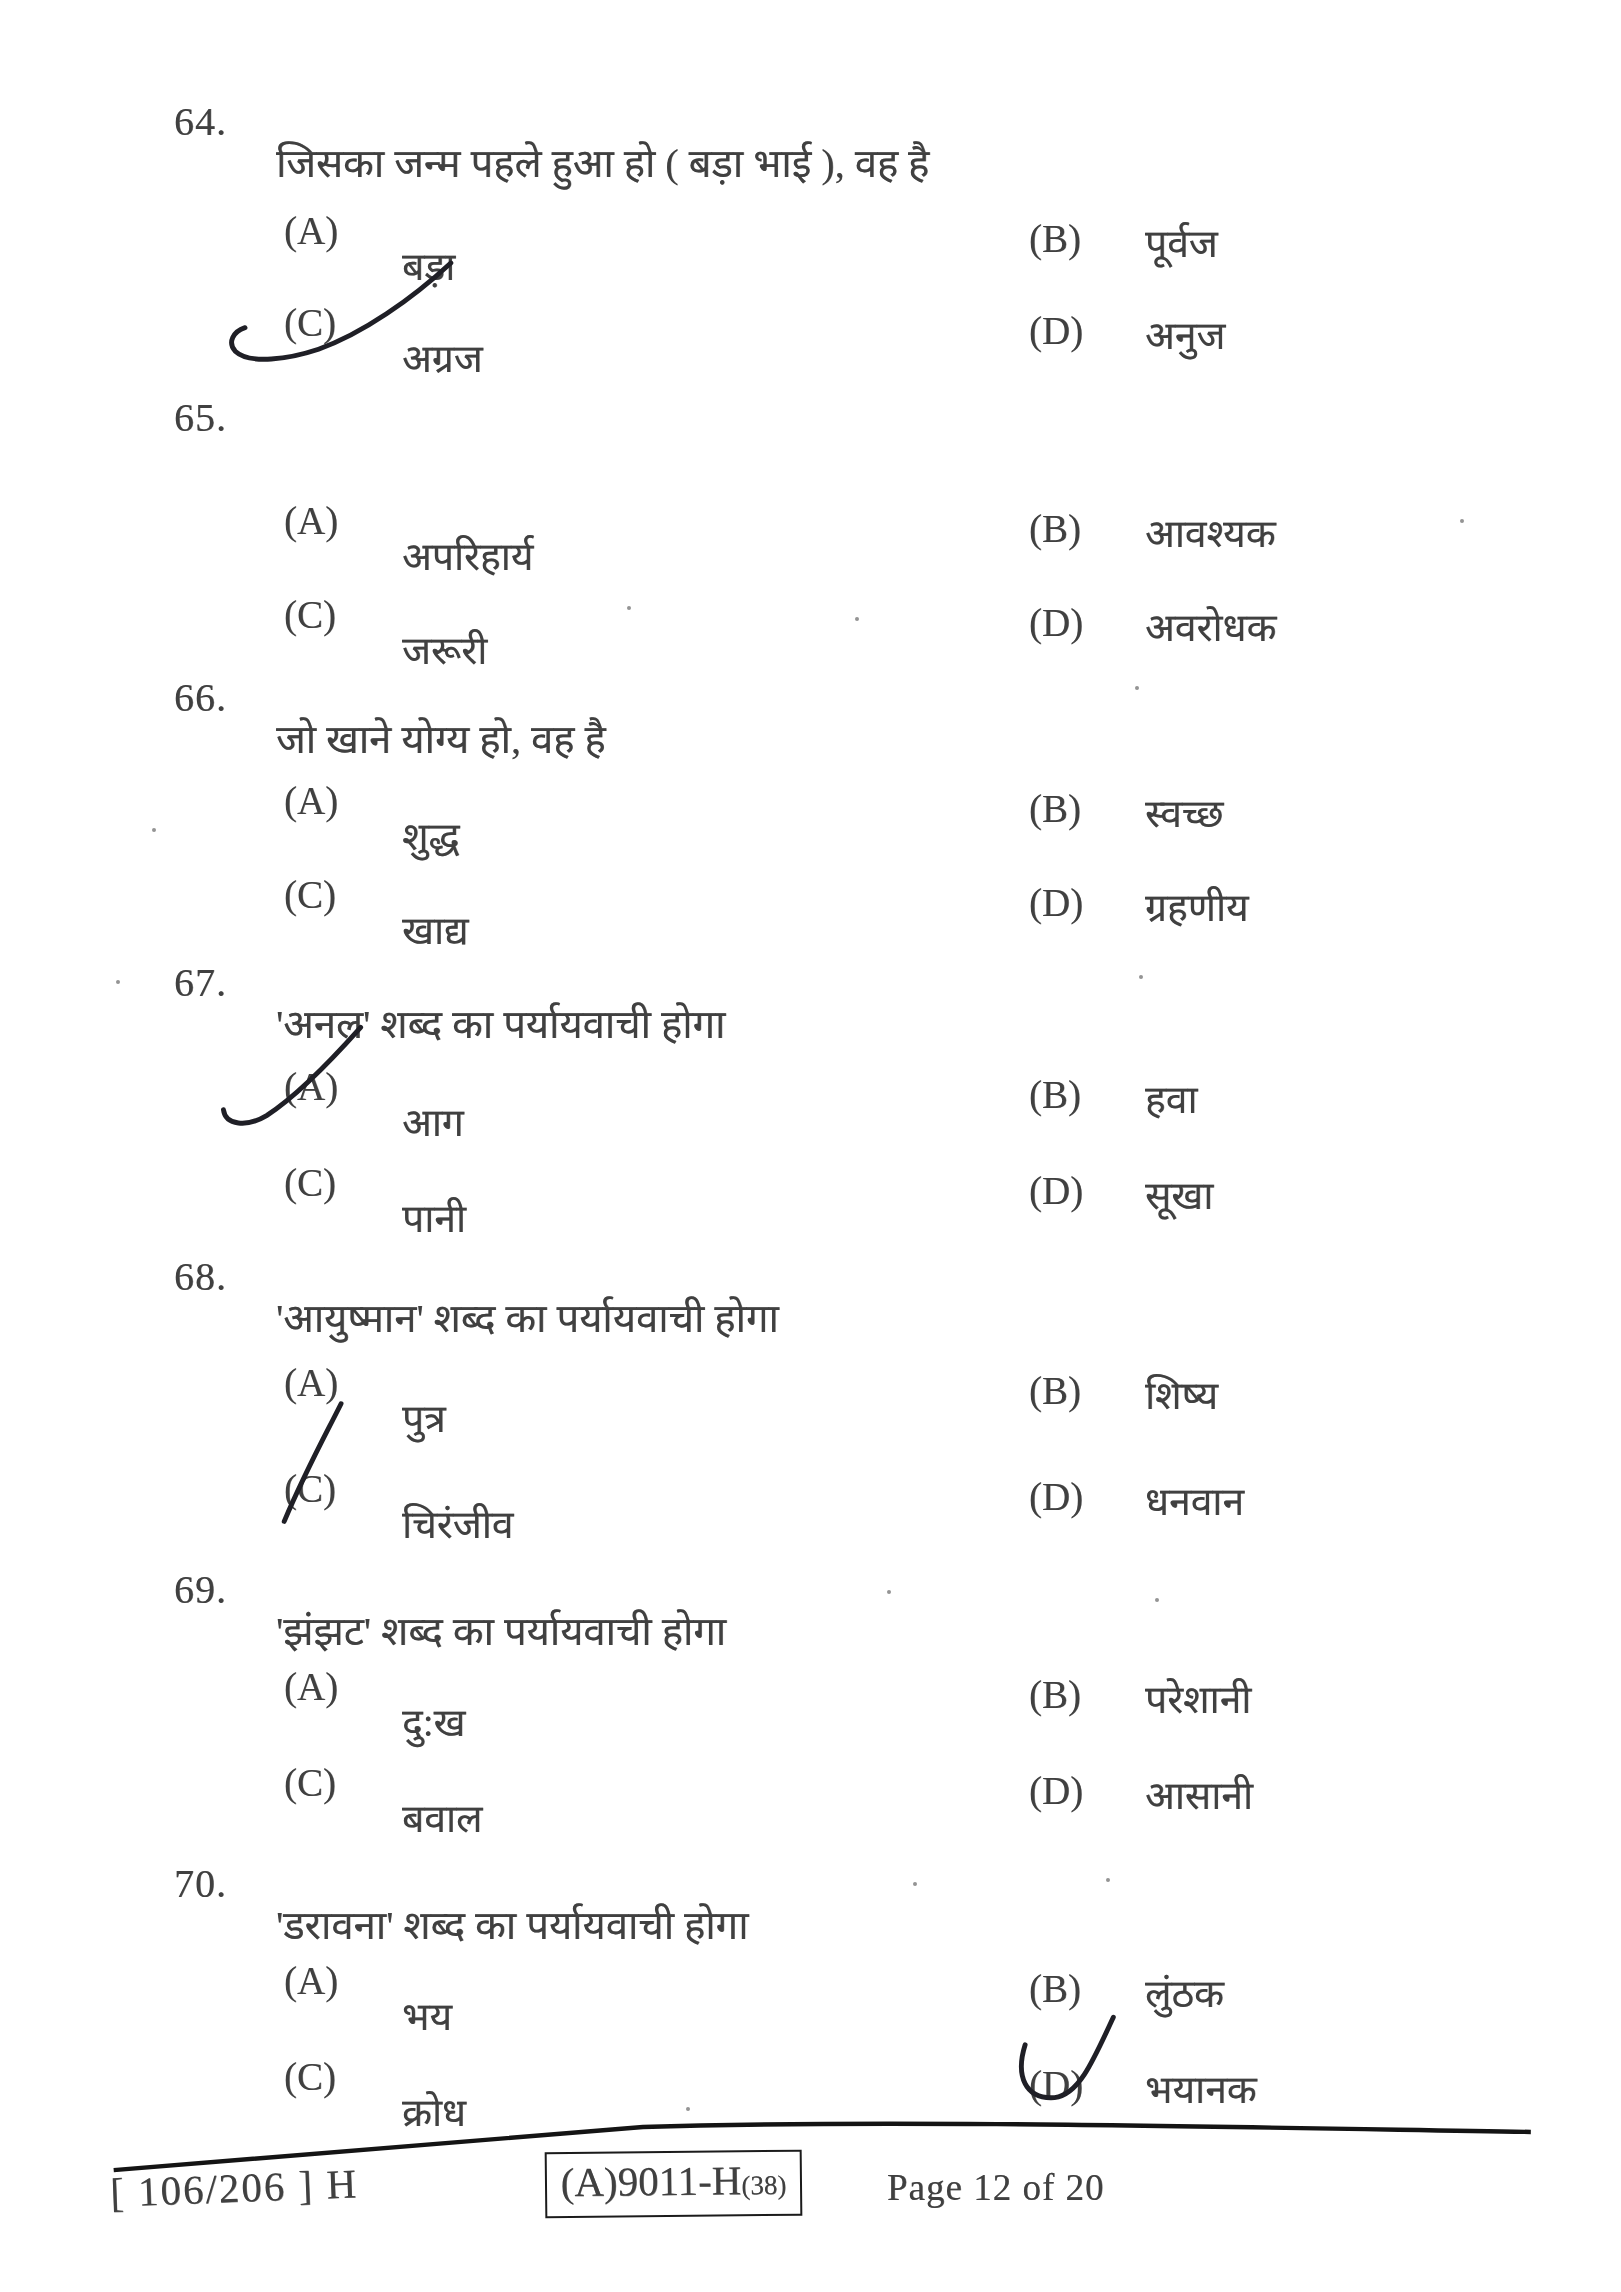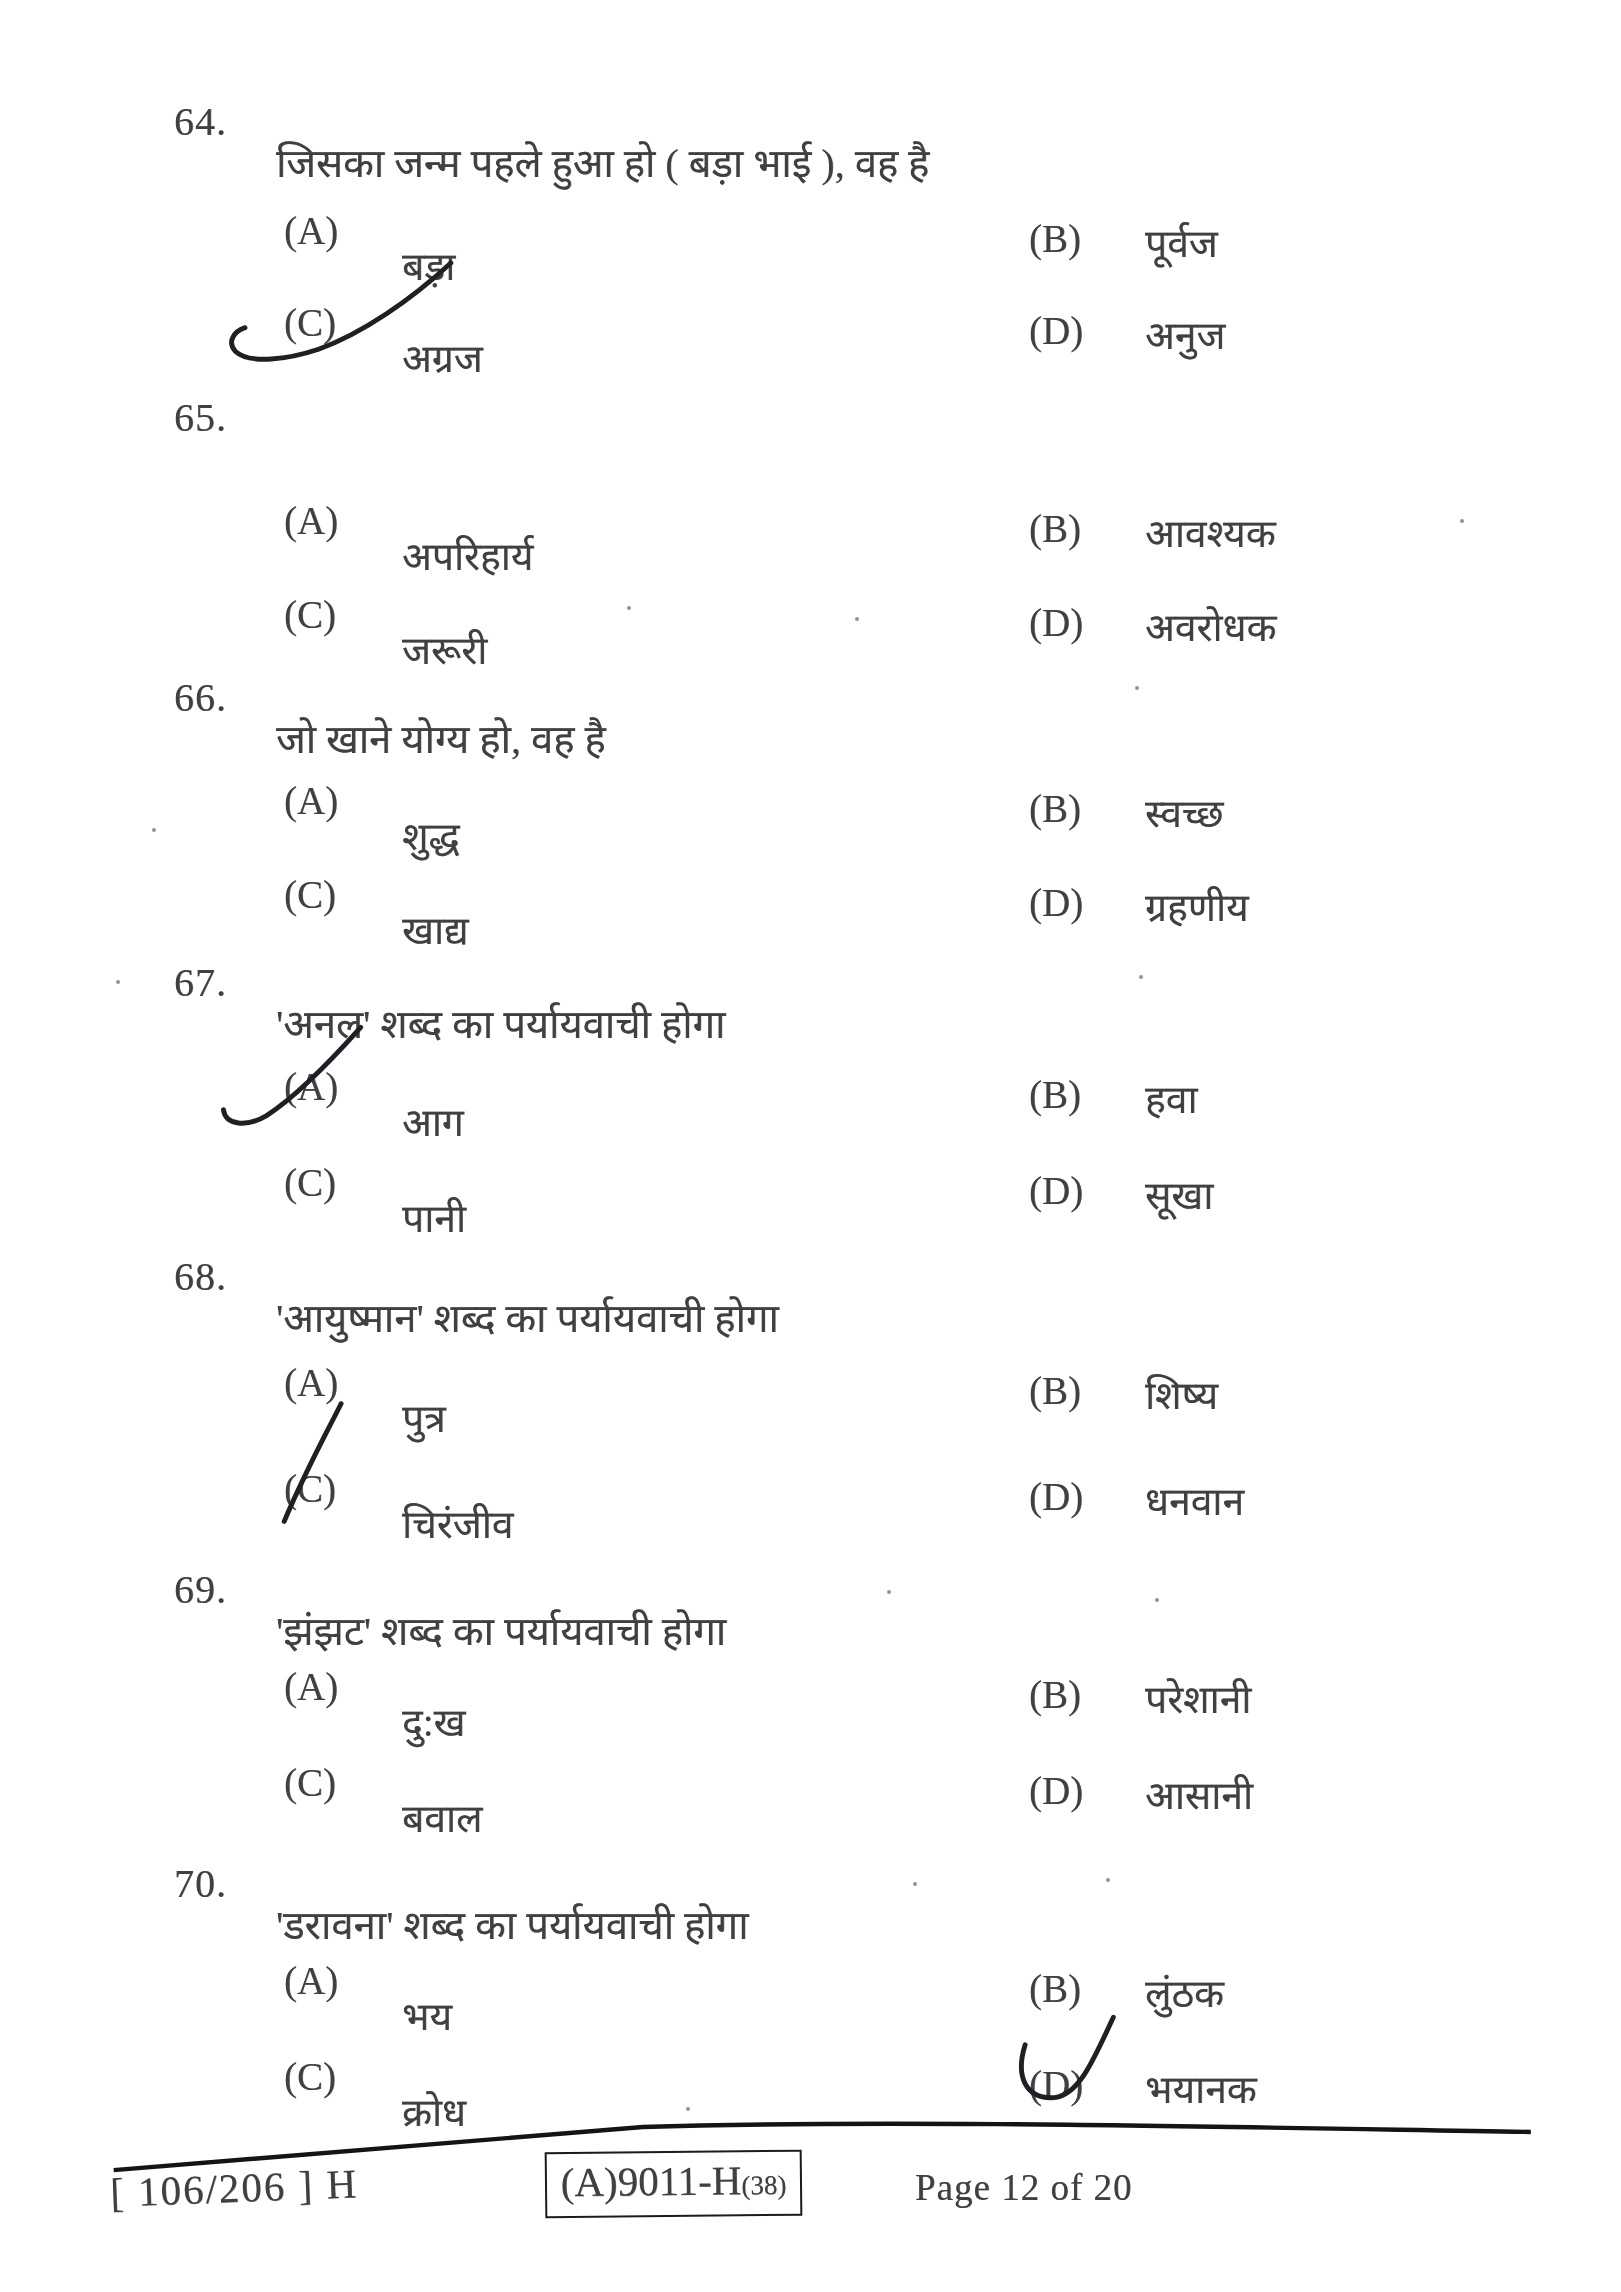--- a/index.html
+++ b/index.html
@@ -36,21 +36,20 @@
     border:2.9px solid #1b1b1b; padding:3.9px 13.7px 9.8px 13.7px;
     transform:rotate(-0.6deg);
     font-size:41px; white-space:nowrap;
     text-shadow:0.4px 0.4px 0.5px rgba(20,20,20,.5);
   }
   .footer-box .suffix { font-size:27px; }
   .footer-page {
     position:absolute; left:887px; top:2166px;
     font-size:37px; letter-spacing:1px;
     text-shadow:0.4px 0.4px 0.5px rgba(20,20,20,.5);
-    margin-left:28px;
   }
   .dot { position:absolute; background:#3c3c3c; border-radius:50%;
          width:3.9px; height:3.9px; opacity:.55; }
 </style>
 </head>
 <body>
 
 <div class="page">
 
   <div class="qline" style="top:98px">

